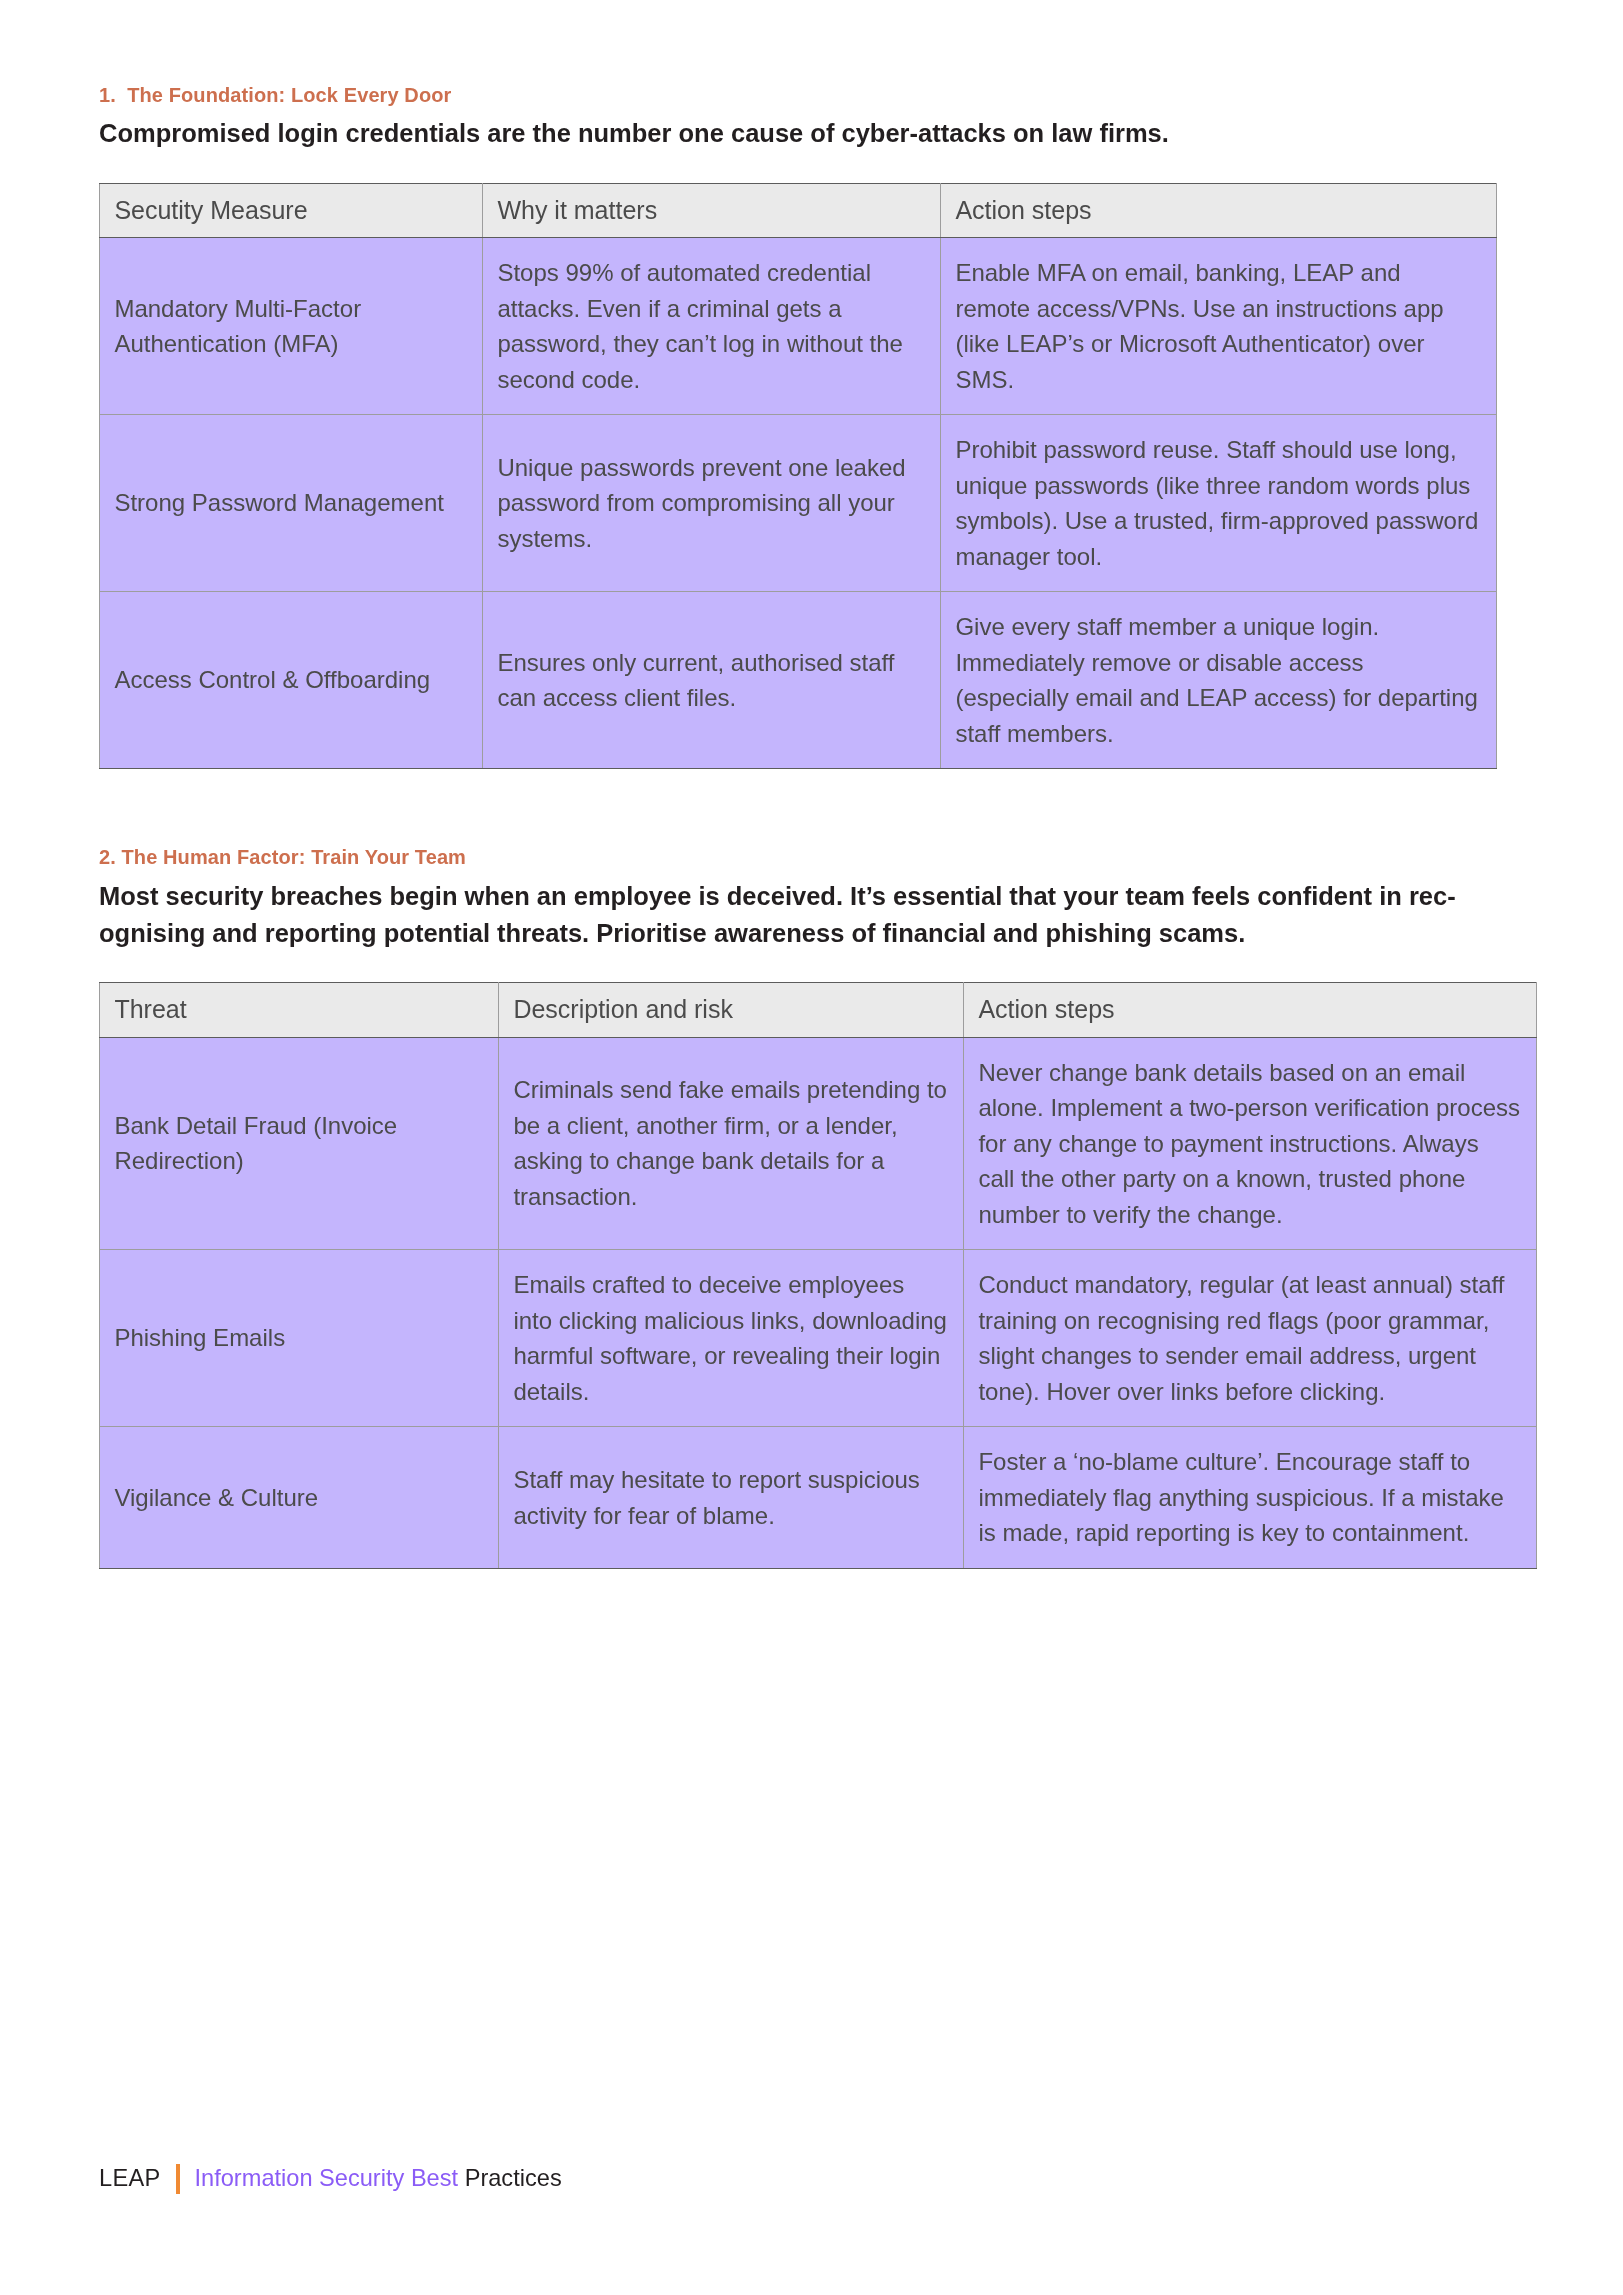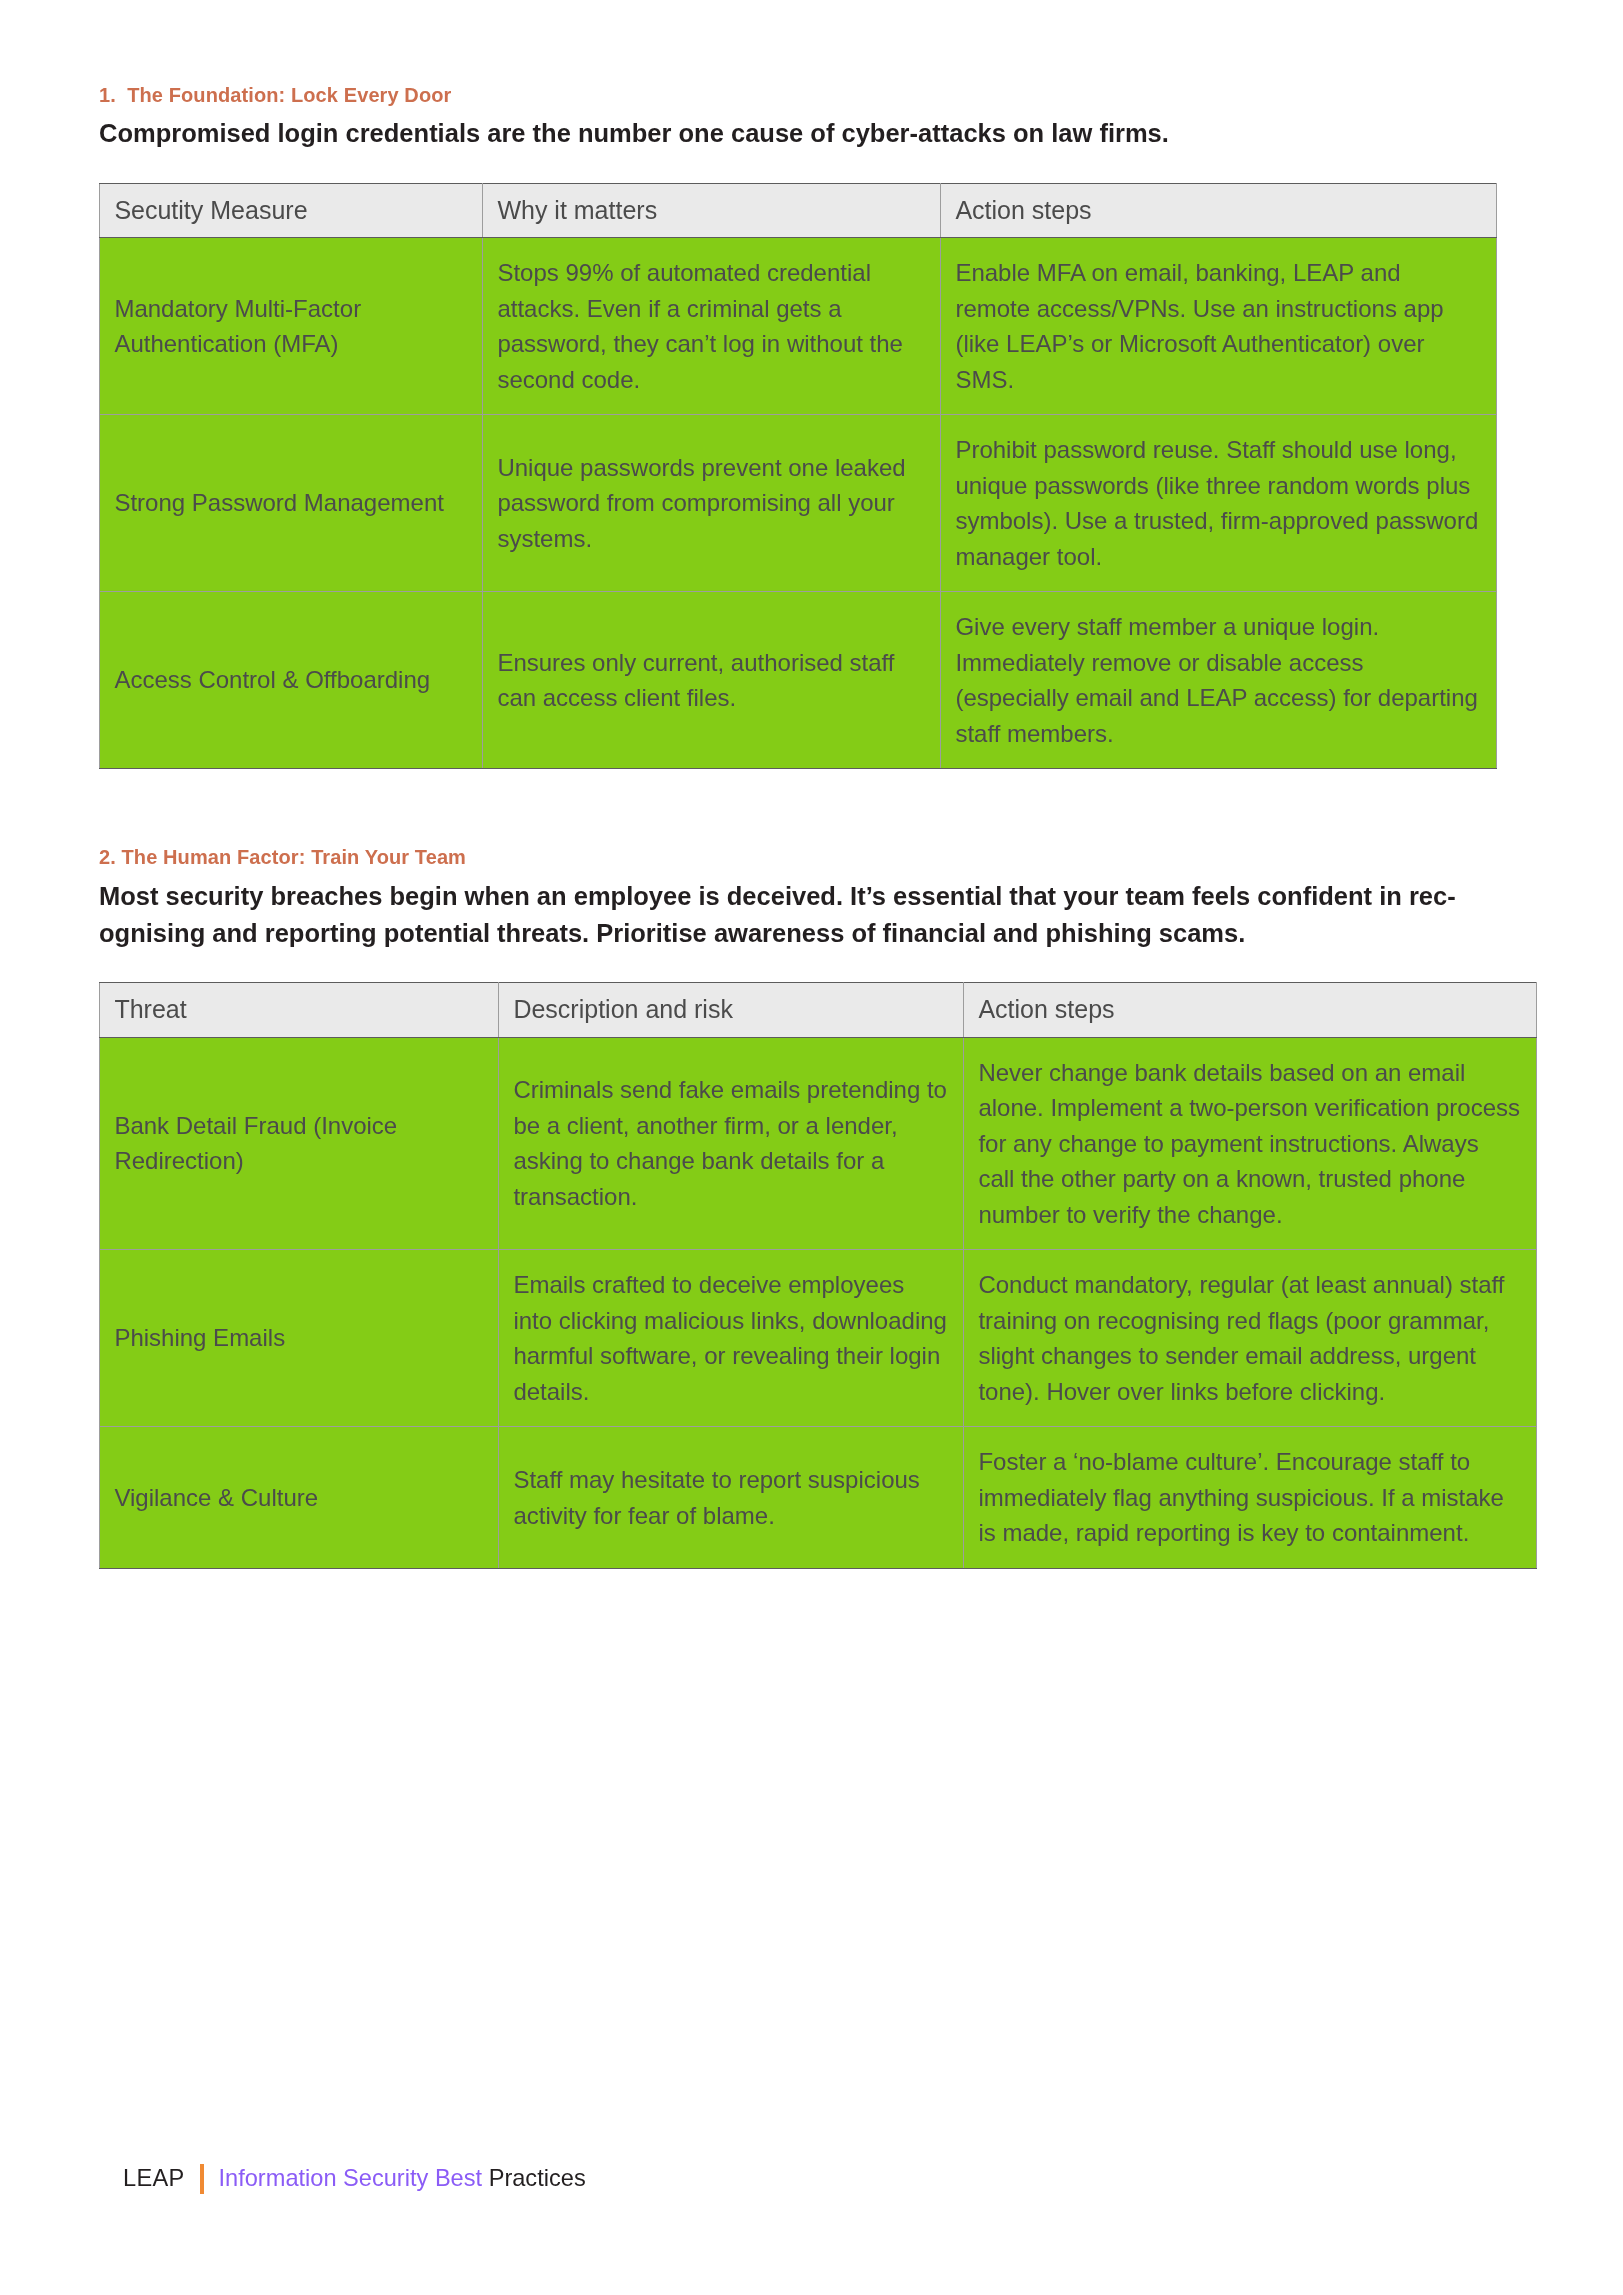--- a/index.html
+++ b/index.html
@@ -90,42 +90,41 @@
     border-top: 1.3px solid #5c5c5c;
     border-bottom: 1.3px solid #5c5c5c;
     background: #eaeaea;
     line-height: 1.2;
   }
 
   table.doc-table td {
     padding: 17px 15.7px 17px 14.4px;
     vertical-align: middle;
     border: 0.7px solid #9d9d9d;
-    background: #84cc16;
+    background: #c4b5fd;
     line-height: 1.48;
   }
 
   table.doc-table tr.last-row td {
     border-bottom: 1.3px solid #5c5c5c;
   }
 
   
   .section-gap { height: 77px; }
 
   
   .footer {
     position: absolute;
     left: 99px;
     top: 2164px;
     display: flex;
     align-items: center;
     font-size: 23.6px;
     line-height: 1;
     white-space: pre;
-    margin-left: 24px;
   }
   .footer .brand {
     color: #231f20;
     font-weight: normal;
     letter-spacing: 0.3px;
   }
   .footer .divider {
     display: inline-block;
     width: 3.9px;
     height: 30px;

